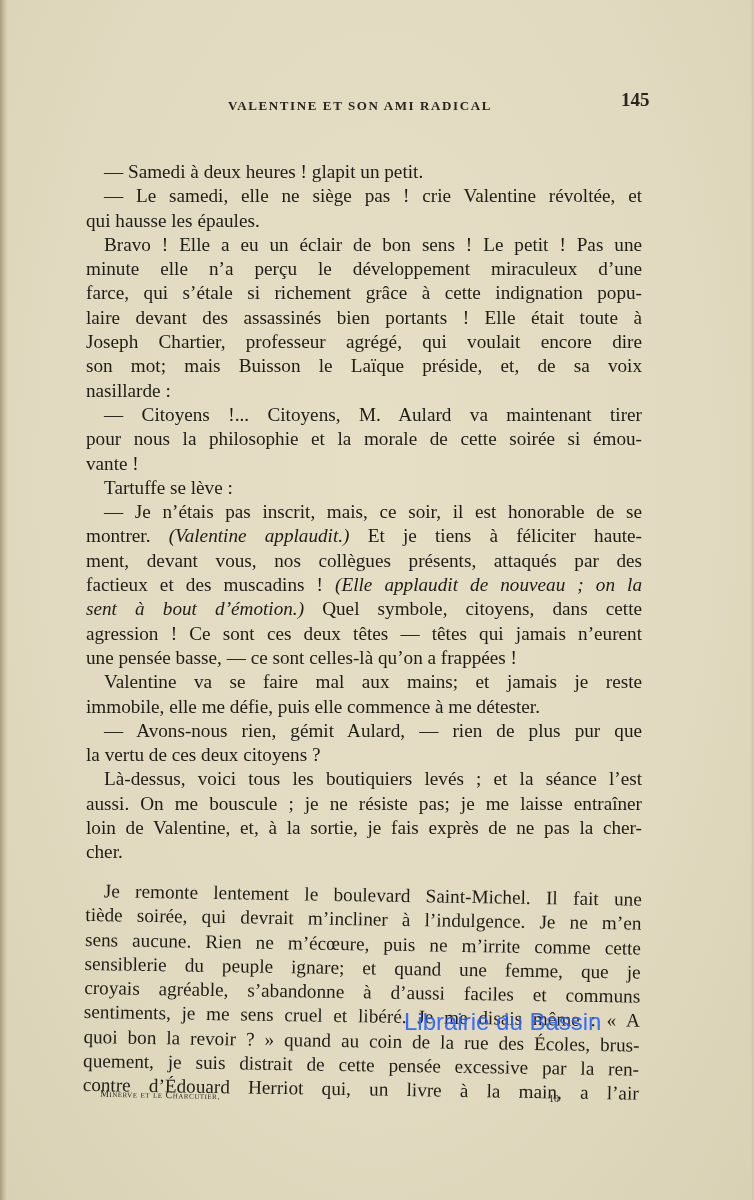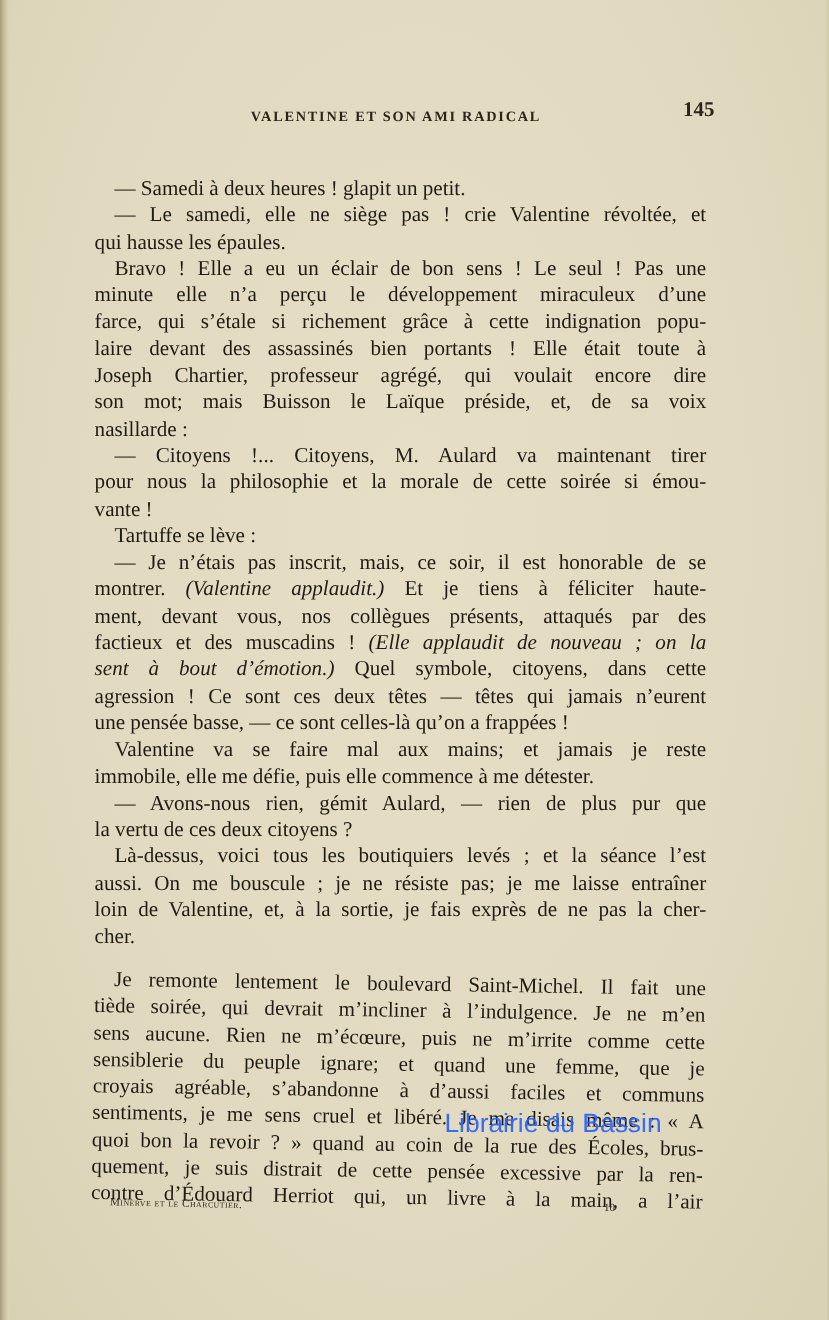--- a/index.html
+++ b/index.html
@@ -113,21 +113,21 @@
   <div class="right-edge"></div>
 
   <div class="running-head">Valentine et son ami radical</div>
   <div class="page-number">145</div>
 
   <div class="text-block">
     <div id="para1">
         <span class="line indent last">— Samedi à deux heures ! glapit un petit.</span>
         <span class="line indent">— Le samedi, elle ne siège pas ! crie Valentine révoltée, et</span>
         <span class="line last">qui hausse les épaules.</span>
-        <span class="line indent">Bravo ! Elle a eu un éclair de bon sens ! Le seul ! Pas une</span>
+        <span class="line indent">Bravo ! Elle a eu un éclair de bon sens ! Le petit ! Pas une</span>
         <span class="line">minute elle n’a perçu le développement miraculeux d’une</span>
         <span class="line">farce, qui s’étale si richement grâce à cette indignation popu-</span>
         <span class="line">laire devant des assassinés bien portants ! Elle était toute à</span>
         <span class="line">Joseph Chartier, professeur agrégé, qui voulait encore dire</span>
         <span class="line">son mot; mais Buisson le Laïque préside, et, de sa voix</span>
         <span class="line last">nasillarde :</span>
         <span class="line indent">— Citoyens !... Citoyens, M. Aulard va maintenant tirer</span>
         <span class="line">pour nous la philosophie et la morale de cette soirée si émou-</span>
         <span class="line last">vante !</span>
         <span class="line indent last">Tartuffe se lève :</span>

